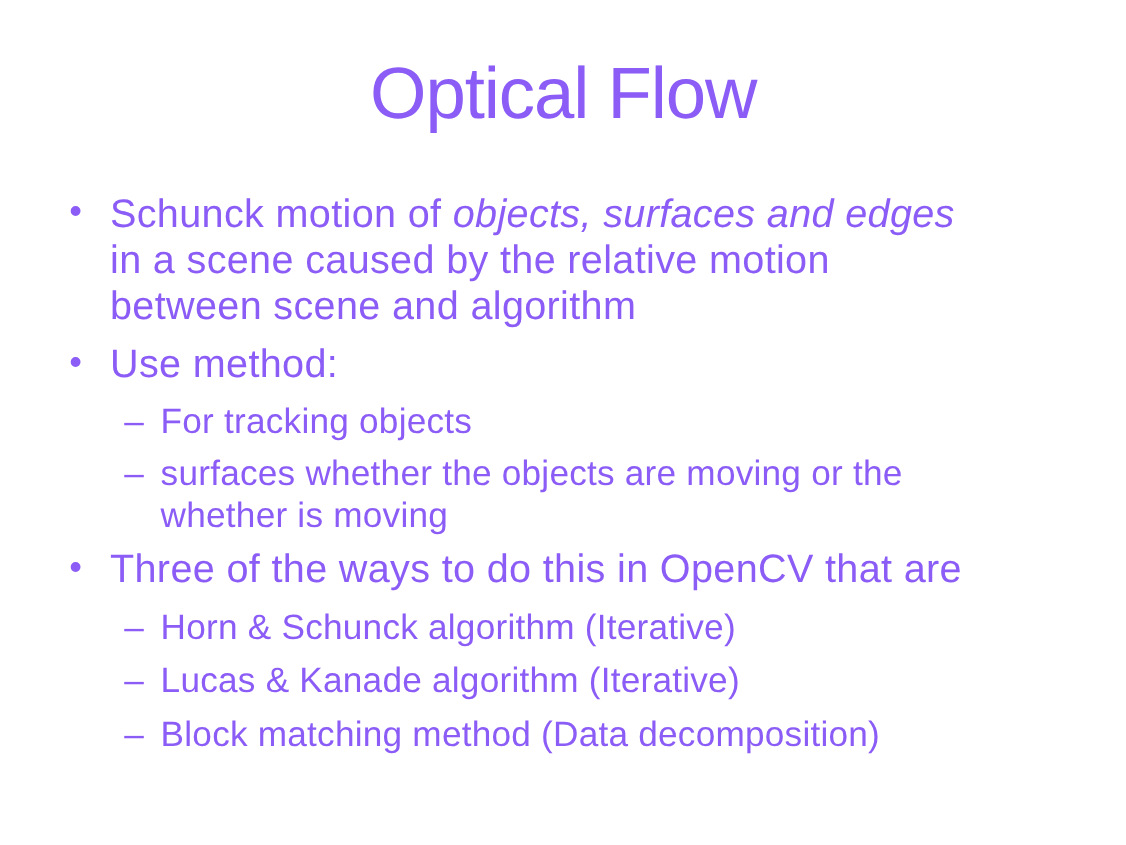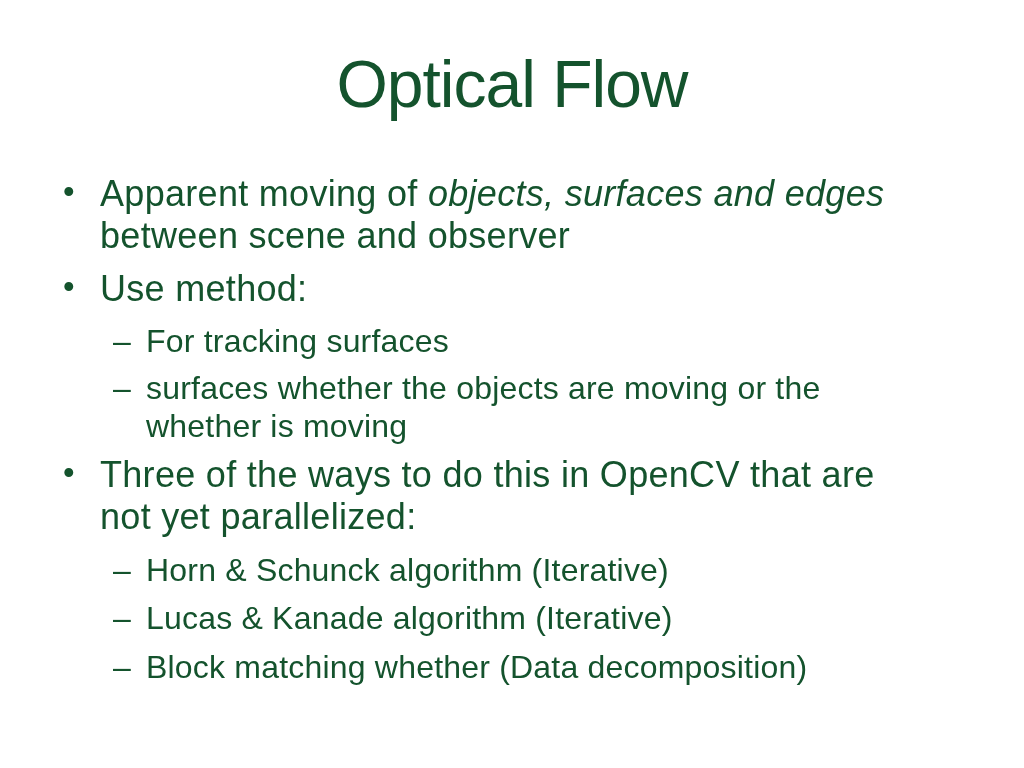--- a/index.html
+++ b/index.html
@@ -5,21 +5,21 @@
   html, body {
     margin: 0;
     padding: 0;
     background: #ffffff;
   }
   .slide {
     position: relative;
     width: 1024px;
     height: 768px;
     background: #ffffff;
-    color: #14532d;
+    color: #8b5cf6;
     font-family: "Liberation Sans", sans-serif;
     overflow: hidden;
     box-sizing: border-box;
     padding-top: 48px;
   }
   .title {
     margin: 0 0 52px 0;
     text-align: center;
     font-size: 66px;
     font-weight: 400;
@@ -65,55 +65,55 @@
 <body>
 
 <div class="slide">
 
   <h1 class="title">Optical Flow</h1>
 
   <div class="content">
 
     <div class="l1 b1">
       <span class="marker">•</span>
-      <span class="line"><span>Apparent moving of </span><span class="italic">objects, surfaces and edges</span></span>
-      <span class="line">between scene and observer</span>
+      <span class="line"><span>Schunck motion of </span><span class="italic">objects, surfaces and edges</span></span>
+      <span class="line">in a scene caused by the relative motion</span>
+      <span class="line">between scene and algorithm</span>
     </div>
 
     <div class="l1 b2">
       <span class="marker">•</span>
       <span class="line">Use method:</span>
     </div>
 
     <div class="l2 b2s1">
       <span class="marker">–</span>
-      <span class="line">For tracking surfaces</span>
+      <span class="line">For tracking objects</span>
     </div>
 
     <div class="l2 b2s2">
       <span class="marker">–</span>
       <span class="line">surfaces whether the objects are moving or the</span>
       <span class="line">whether is moving</span>
     </div>
 
     <div class="l1 b3">
       <span class="marker">•</span>
       <span class="line">Three of the ways to do this in OpenCV that are</span>
-      <span class="line">not yet parallelized:</span>
     </div>
 
     <div class="l2 b3s1">
       <span class="marker">–</span>
       <span class="line">Horn &amp; Schunck algorithm (Iterative)</span>
     </div>
 
     <div class="l2 b3s2">
       <span class="marker">–</span>
       <span class="line">Lucas &amp; Kanade algorithm (Iterative)</span>
     </div>
 
     <div class="l2 b3s3">
       <span class="marker">–</span>
-      <span class="line">Block matching whether (Data decomposition)</span>
+      <span class="line">Block matching method (Data decomposition)</span>
     </div>
 
   </div>
 </div>
 
 </body></html>

